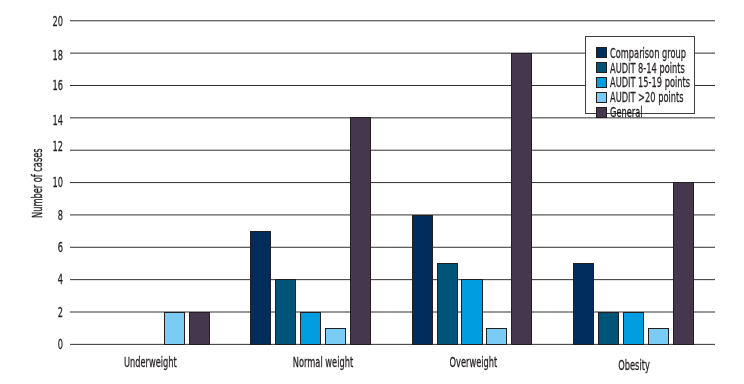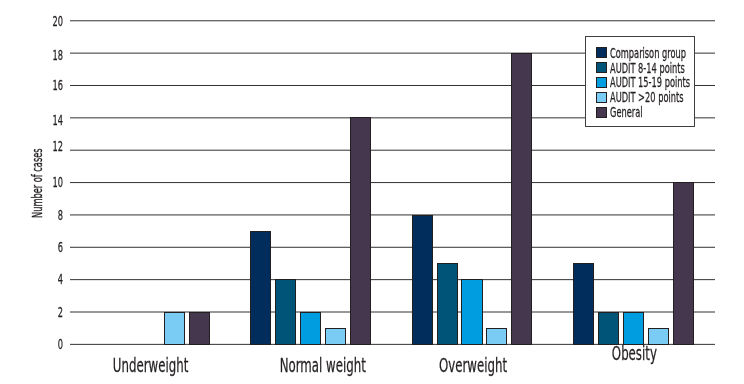--- a/index.html
+++ b/index.html
@@ -12,27 +12,27 @@
   #plot{position:absolute;left:70px;top:20.7px;width:645px;height:323.6px;}
   #gridsvg{position:absolute;left:0;top:0;width:744px;height:384px;}
 
   .ytick{position:absolute;right:681px;text-align:right;white-space:nowrap;
          font-size:14px;color:#231f20;line-height:1;}
   .ytick span{display:inline-block;transform:scaleX(0.655) translateZ(0);transform-origin:right center;}
 
   #ylabel{position:absolute;left:0;top:0;font-size:14px;color:#231f20;white-space:nowrap;line-height:1;}
   #ylabel span{display:inline-block;transform-origin:left top;}
 
-  .xlabel{position:absolute;font-size:20px;color:#231f20;white-space:nowrap;line-height:1;text-align:center;}
+  .xlabel{position:absolute;font-size:14px;color:#231f20;white-space:nowrap;line-height:1;text-align:center;}
   .xlabel span{display:inline-block;transform:scaleX(0.655) translateZ(0);transform-origin:center center;}
 
   .bar{position:absolute;box-sizing:border-box;border:1px solid #231f20;}
 
   
-  #legend{position:absolute;left:585.2px;top:35.9px;width:109.6px;height:91px;
+  #legend{position:absolute;left:585.2px;top:35.9px;width:109.6px;height:78px;
           background:#fff;border:1.15px solid #3f3f3f;box-sizing:border-box;}
   .legrow{position:absolute;left:9.5px;height:11px;}
   .swatch{position:absolute;left:0;top:0;width:10.9px;height:10.8px;box-sizing:border-box;border:1px solid #231f20;}
   .legtext{position:absolute;left:14.2px;top:-1.7px;font-size:14px;color:#231f20;white-space:nowrap;line-height:1;}
   .legtext span{display:inline-block;transform:scaleX(0.655) translateZ(0);transform-origin:left top;}
 </style>
 </head>
 <body>
 
 <div id="page">
@@ -90,21 +90,21 @@
         <div class="bar" style="left: 280.07px; width: 21.1px; height: 227.52px; bottom: -0.7px; background: rgb(68, 55, 78);"></div>
         <div class="bar" style="left: 441.32px; width: 21.1px; height: 292.24px; bottom: -0.7px; background: rgb(68, 55, 78);"></div>
         <div class="bar" style="left: 602.57px; width: 21.1px; height: 162.8px; bottom: -0.7px; background: rgb(68, 55, 78);"></div>
       </div>
   </div>
 
   <div id="xlabels">
       <div class="xlabel" style="left: 70px; width: 161.25px; top: 354.6px;"><span>Underweight</span></div>
       <div class="xlabel" style="left: 242px; width: 161.25px; top: 354.6px;"><span>Normal weight</span></div>
       <div class="xlabel" style="left: 392.5px; width: 161.25px; top: 354.6px;"><span>Overweight</span></div>
-      <div class="xlabel" style="left: 553.75px; width: 161.25px; top: 343px;"><span>Obesity</span></div>
+      <div class="xlabel" style="left: 553.75px; width: 161.25px; top: 358px;"><span>Obesity</span></div>
     </div>
 
   <div id="legend">
       <div class="legrow" style="top: 10.4px;">
         <div class="swatch" style="background: rgb(0, 45, 91);"></div>
         <div class="legtext"><span>Comparison group</span></div>
       </div>
       <div class="legrow" style="top: 25.3px;">
         <div class="swatch" style="background: rgb(0, 84, 120);"></div>
         <div class="legtext"><span>AUDIT 8-14 points</span></div>

